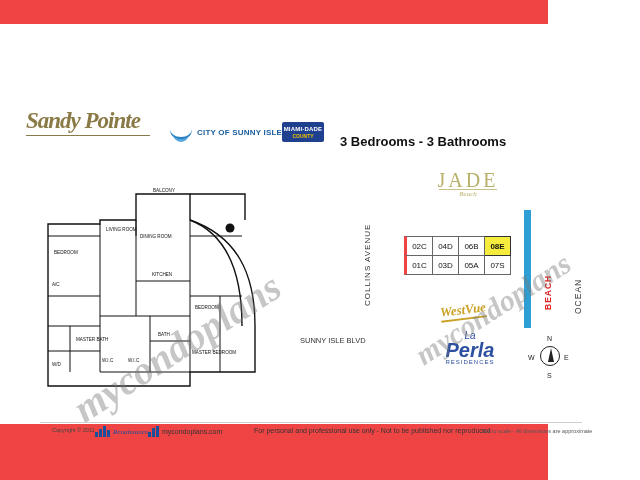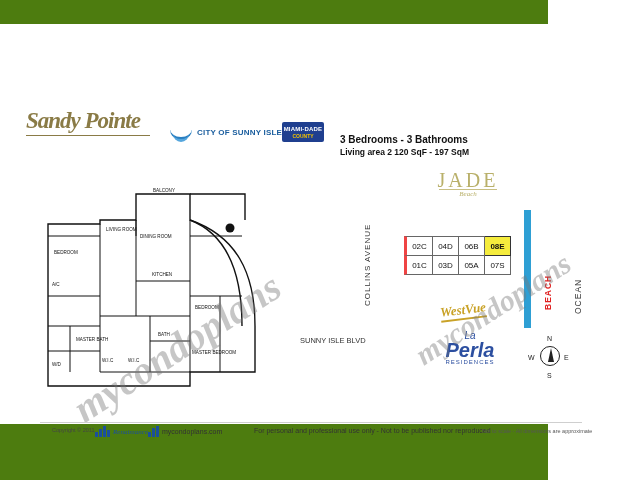--- a/index.html
+++ b/index.html
@@ -1,17 +1,17 @@
 <!DOCTYPE html>
 <html><head>
 <meta charset="utf-8">
 <style>
   html,body{margin:0;padding:0;background:#ffffff;}
   body{width:640px;height:480px;overflow:hidden;font-family:"Liberation Sans",sans-serif;}
-  .page{position:relative;width:548px;height:480px;background:#4d7c0f;}
+  .page{position:relative;width:548px;height:480px;background:#ef4444;}
   .sheet{position:absolute;left:0;top:24px;width:640px;height:400px;background:#ffffff;}
 
   
   .logo-sandy{position:absolute;left:26px;top:84px;width:135px;height:36px;}
   .logo-sandy .script{
     font-family:"Liberation Serif",serif;font-style:italic;font-weight:bold;
     font-size:23px;color:#8a7b46;letter-spacing:-1px;line-height:26px;
     white-space:nowrap;
   }
   .logo-sandy .rule{width:124px;height:1px;background:#8a7b46;margin-top:1px;}
@@ -29,21 +29,21 @@
   .city-text{font-size:8px;font-weight:bold;color:#1b5e9e;letter-spacing:.2px;white-space:nowrap;}
 
   .mdc{position:absolute;left:282px;top:98px;width:42px;height:20px;background:#1f3f8f;border-radius:2px;
        display:flex;flex-direction:column;align-items:center;justify-content:center;}
   .mdc .l1{color:#ffffff;font-size:6px;font-weight:bold;line-height:7px;letter-spacing:.2px;}
   .mdc .l2{color:#f2c200;font-size:5px;font-weight:bold;line-height:6px;}
 
   .res-title{position:absolute;left:340px;top:94px;white-space:nowrap;}
   .res-title .big{font-size:10.5px;font-weight:bold;color:#111;}
   .res-title .small{font-size:8px;color:#111;}
-  .res-line2{position:absolute;left:340px;top:110px;font-size:10px;font-weight:bold;color:#111;white-space:nowrap;}
+  .res-line2{position:absolute;left:340px;top:110px;font-size:13px;font-weight:bold;color:#111;white-space:nowrap;}
   .res-line3{position:absolute;left:340px;top:123px;font-size:8.5px;font-weight:bold;color:#111;white-space:nowrap;}
 
   
   .plan{position:absolute;left:40px;top:152px;width:270px;height:230px;}
   .plan svg{position:absolute;left:0;top:0;}
 
   
   .jade{position:absolute;left:432px;top:148px;width:72px;text-align:center;}
   .jade .name{font-family:"Liberation Serif",serif;font-size:20px;letter-spacing:3px;color:#b9b06a;line-height:16px;}
   .jade .sub{font-family:"Liberation Serif",serif;font-style:italic;font-size:7px;color:#b9b06a;}
@@ -128,21 +128,20 @@
       <span class="wave"></span>
       <span class="city-text">CITY OF SUNNY ISLES BEACH</span>
     </div>
 
     <div class="mdc">
       <span class="l1">MIAMI-DADE</span>
       <span class="l2">COUNTY</span>
     </div>
 
     <div class="res-line2">3 Bedrooms - 3 Bathrooms</div>
-    <div class="res-line3">Living area   2 120 SqF - 197 SqM</div>
 
     <div class="plan">
       <svg width="270" height="230" viewBox="0 0 270 230">
         <g fill="none" stroke="#111" stroke-width="1.4">
 
           <path d="M8,48 L8,210 L150,210 L150,196 L215,196 L215,150
                    C215,96 196,60 150,44 L150,18 L96,18 L96,44 L60,44 L60,48 Z"></path>
 
           <path d="M150,44 C186,58 202,96 202,150"></path>
           <path d="M150,18 L205,18 L205,44"></path>

